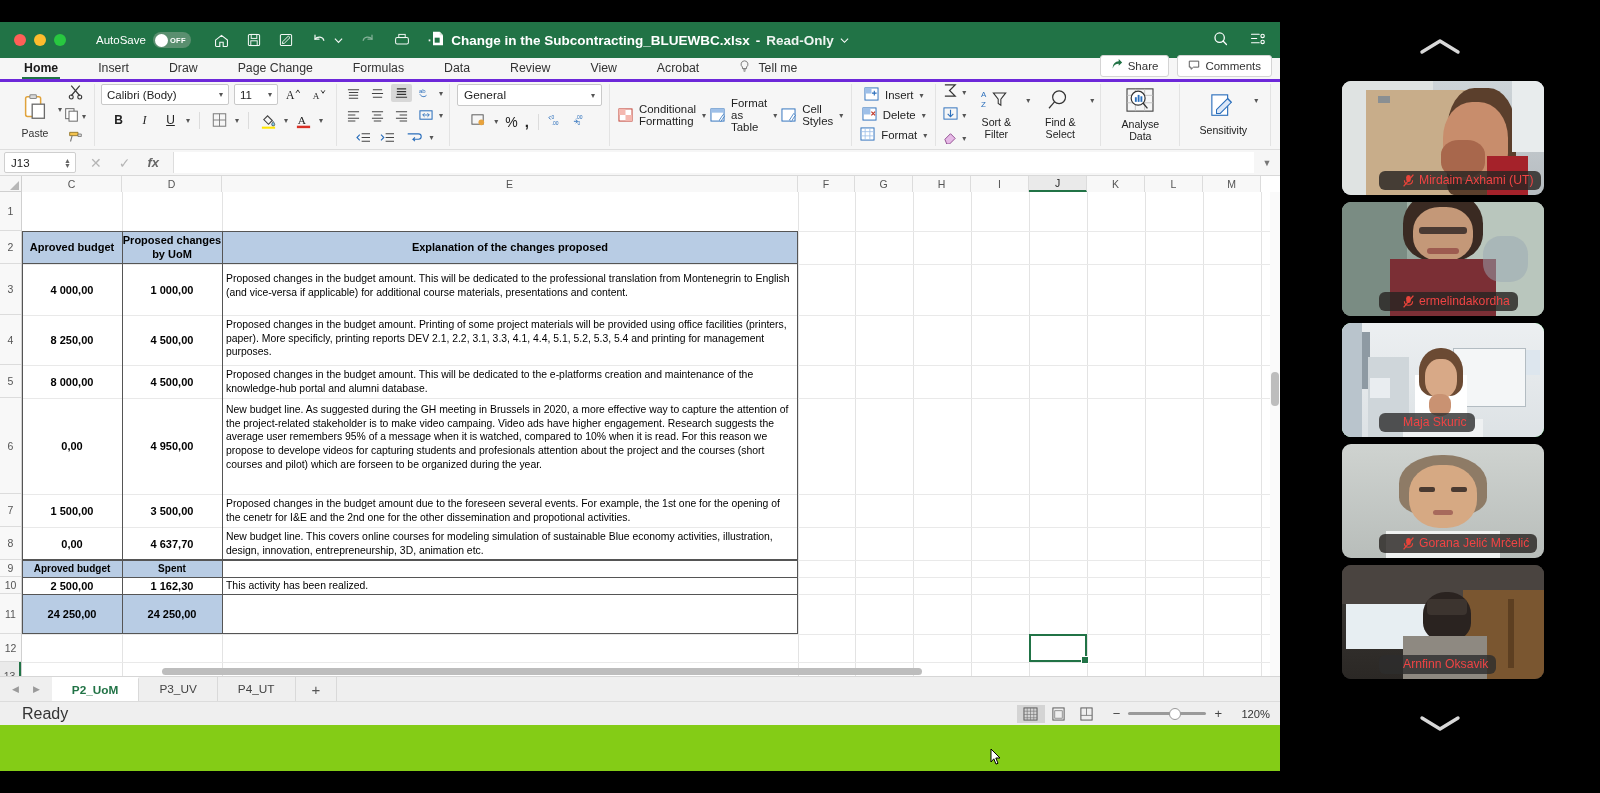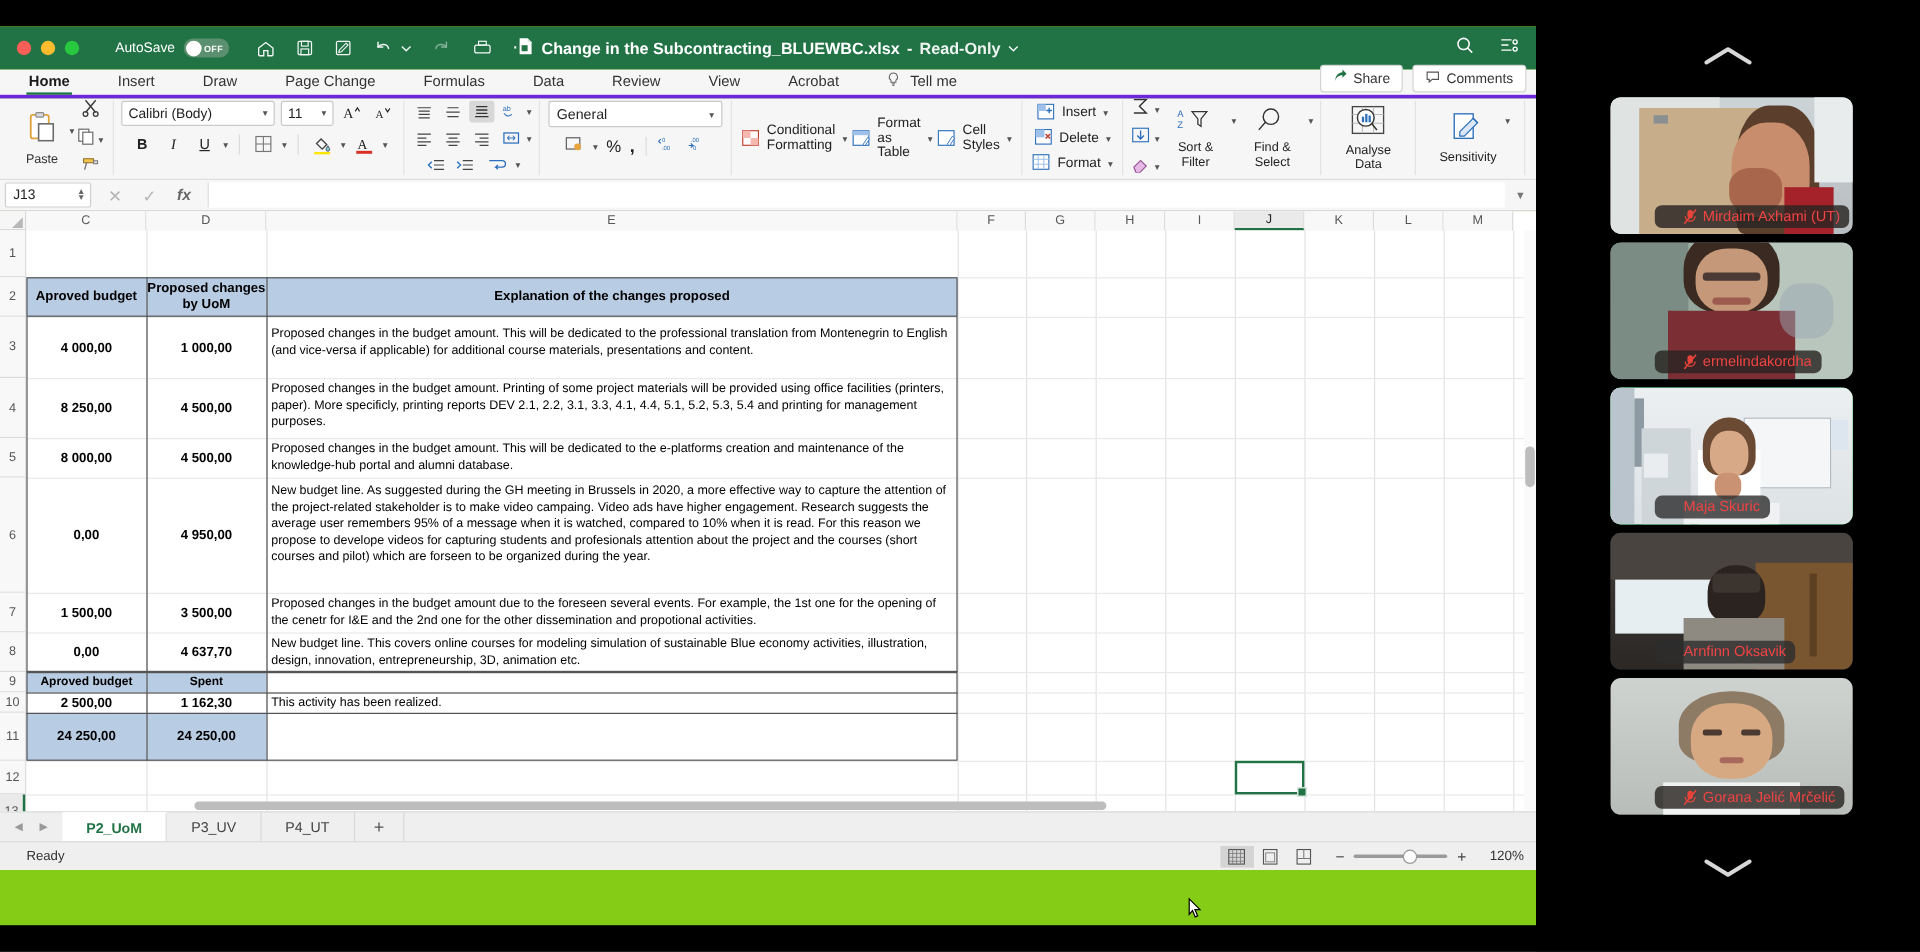--- a/index.html
+++ b/index.html
@@ -116,21 +116,21 @@
 
   
   .sheetbar { height:25px; background:#efefef; display:flex; align-items:stretch; border-top:1px solid #d6d6d6;}
   .navarrows { display:flex; align-items:center; gap:14px; padding:0 12px; color:#9a9a9a; font-size:9px;}
   .stab { display:flex; align-items:center; padding:0 20px; font-size:11.8px; color:#444; border-right:1px solid #d9d9d9; }
   .stab.active { background:#fff; color:#217346; font-weight:bold; border-top:2px solid #fff;}
   .addtab { display:flex; align-items:center; padding:0 16px; font-size:15px; color:#555; border-right:1px solid #d9d9d9;}
 
   
   .statusbar { height:24px; background:#efefef; display:flex; align-items:center; border-top:1px solid #dcdcdc; position:relative; }
-  .ready { font-size:11px; color:#333; padding-left:22px; }
+  .ready { font-size:16px; color:#333; padding-left:22px; }
   .sb-right { position:absolute; right:10px; display:flex; align-items:center; gap:0; }
   .vbtn { width:28px; height:18px; display:flex; align-items:center; justify-content:center; }
   .vbtn.on { background:#d4d4d4; }
   .zoomctl { display:flex; align-items:center; gap:8px; margin-left:12px; }
   .zline { width:78px; height:3px; background:#9a9a9a; border-radius:2px; position:relative; }
   .zknob { position:absolute; top:-4.5px; left:41px; width:12px; height:12px; border-radius:50%; background:#fff; border:1px solid #999; }
   .zpct { font-size:11.2px; color:#333; width:40px; text-align:right; }
 
   .cursor { position:absolute; left:990px; top:726px; width:12px; height:18px; z-index:60; }
 
@@ -855,52 +855,52 @@
           <div class="blk" style="left:41%;top:32%;width:16%;height:34%;background:#d8a987;border-radius:44%"></div>
           <div class="blk" style="left:43%;top:62%;width:11%;height:20%;background:#c99272;border-radius:40%"></div>
           <div class="blk" style="left:30%;top:84%;width:40%;height:16%;background:#eff1f2"></div>
         </div>
         <div class="namebadge light">
           <span>Maja Skuric</span>
         </div>
       </div>
 
       <div class="tile">
+        <div class="scene" style="background:linear-gradient(180deg,#cfd3d0 0%,#b8bdba 100%)">
+          <div class="blk" style="left:28%;top:10%;width:44%;height:52%;background:#8e7b66;border-radius:48% 48% 30% 30%"></div>
+          <div class="blk" style="left:33%;top:18%;width:34%;height:56%;background:#d6a983;border-radius:44%"></div>
+          <div class="blk" style="left:38%;top:38%;width:8%;height:4%;background:#4a3a31;border-radius:2px"></div>
+          <div class="blk" style="left:54%;top:38%;width:8%;height:4%;background:#4a3a31;border-radius:2px"></div>
+          <div class="blk" style="left:45%;top:58%;width:10%;height:4%;background:#a76a5c;border-radius:3px"></div>
+          <div class="blk" style="left:22%;top:76%;width:56%;height:24%;background:#f0f2f1"></div>
+        </div>
+        <div class="namebadge">
+          <span class="mutedicon"><svg width="11" height="13" viewBox="0 0 11 13">
+                <rect x="3.2" y="1" width="4.6" height="7" rx="2.3" fill="#e8443a"></rect>
+                <path d="M1.4 6.2c0 2.3 1.8 4 4.1 4s4.1-1.7 4.1-4" fill="none" stroke="#e8443a" stroke-width="1.1"></path>
+                <path d="M0.6 12.4L10.4.6" stroke="#e8443a" stroke-width="1.3"></path>
+              </svg></span>
+          <span>Gorana Jelić Mrčelić</span>
+        </div>
+      </div>
+
+      <div class="tile">
         <div class="scene" style="background:linear-gradient(180deg,#3e3b38 0%,#2b2825 100%)">
           <div class="blk" style="left:0;top:0;width:100%;height:34%;background:#4a4440"></div>
           <div class="blk" style="left:2%;top:34%;width:48%;height:40%;background:#e7eef2"></div>
           <div class="blk" style="left:60%;top:22%;width:40%;height:78%;background:#7a5630"></div>
           <div class="blk" style="left:82%;top:30%;width:3%;height:60%;background:#5d3f21"></div>
           <div class="blk" style="left:40%;top:24%;width:24%;height:42%;background:#2a2320;border-radius:46% 46% 36% 36%"></div>
           <div class="blk" style="left:42%;top:30%;width:20%;height:14%;background:#3c342f;border-radius:4px"></div>
           <div class="blk" style="left:30%;top:62%;width:42%;height:38%;background:#8e8981"></div>
         </div>
         <div class="namebadge light">
           <span>Arnfinn Oksavik</span>
         </div>
       </div>
-
-      <div class="tile">
-        <div class="scene" style="background:linear-gradient(180deg,#cfd3d0 0%,#b8bdba 100%)">
-          <div class="blk" style="left:28%;top:10%;width:44%;height:52%;background:#8e7b66;border-radius:48% 48% 30% 30%"></div>
-          <div class="blk" style="left:33%;top:18%;width:34%;height:56%;background:#d6a983;border-radius:44%"></div>
-          <div class="blk" style="left:38%;top:38%;width:8%;height:4%;background:#4a3a31;border-radius:2px"></div>
-          <div class="blk" style="left:54%;top:38%;width:8%;height:4%;background:#4a3a31;border-radius:2px"></div>
-          <div class="blk" style="left:45%;top:58%;width:10%;height:4%;background:#a76a5c;border-radius:3px"></div>
-          <div class="blk" style="left:22%;top:76%;width:56%;height:24%;background:#f0f2f1"></div>
-        </div>
-        <div class="namebadge">
-          <span class="mutedicon"><svg width="11" height="13" viewBox="0 0 11 13">
-                <rect x="3.2" y="1" width="4.6" height="7" rx="2.3" fill="#e8443a"></rect>
-                <path d="M1.4 6.2c0 2.3 1.8 4 4.1 4s4.1-1.7 4.1-4" fill="none" stroke="#e8443a" stroke-width="1.1"></path>
-                <path d="M0.6 12.4L10.4.6" stroke="#e8443a" stroke-width="1.3"></path>
-              </svg></span>
-          <span>Gorana Jelić Mrčelić</span>
-        </div>
-      </div>
     </div>
 
     <div class="chev" style="top:712px">
       <svg width="44" height="22" viewBox="0 0 44 22">
           <path d="M4 6l18 11L40 6" fill="none" stroke="#d8d8d8" stroke-width="3.4" stroke-linecap="round" stroke-linejoin="round"></path>
         </svg>
     </div>
   </div>
 
 </div>

